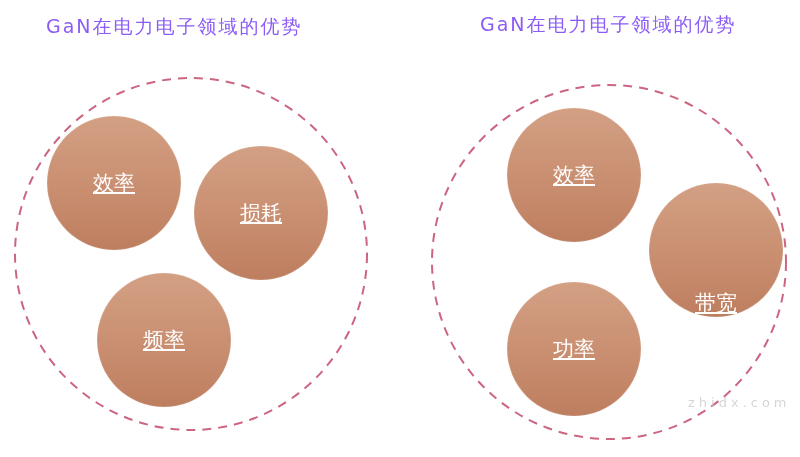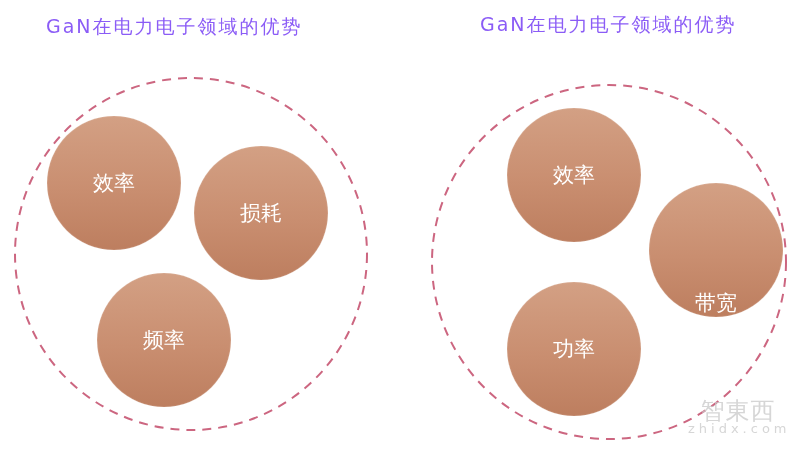--- a/index.html
+++ b/index.html
@@ -7,21 +7,21 @@
          font-family:"DejaVu Sans", "Liberation Sans", sans-serif; }
   .title { position:absolute; top:14px; font-size:19px; color:#8b5cf6;
            letter-spacing:2px; white-space:nowrap; font-weight:normal; }
   .title-left { left:46px; }
   .title-right { left:480px; top:12px; }
   svg.diagram { position:absolute; left:0; top:0; }
   .bubble { position:absolute; border-radius:50%;
             background:linear-gradient(180deg,#d3a084 0%,#c98e70 55%,#bd7e5f 100%);
             display:flex; align-items:center; justify-content:center;
             box-shadow:0 0 1px rgba(255,255,255,0.8) inset; }
-  .bubble span { color:#ffffff; font-size:21px; letter-spacing:0px; }
+  .bubble span { color:#ffffff; font-size:21px; letter-spacing:0px;text-decoration:underline; }
   .watermark { position:absolute; left:688px; top:398px; width:100px; text-align:center;
                color:rgba(200,200,200,0.75); }
   .watermark .wm-main { font-size:24px; letter-spacing:1px; line-height:26px; }
   .watermark .wm-sub { font-size:13px; letter-spacing:4px; line-height:9px; }
 </style>
 </head>
 <body>
 
 <div class="title title-left">GaN在电力电子领域的优势</div>
 <div class="title title-right">GaN在电力电子领域的优势</div>
@@ -45,15 +45,14 @@
   <span>效率</span>
 </div>
 <div class="bubble" style="left:649px; top:183px; width:134px; height:134px;align-items:flex-end;">
   <span>带宽</span>
 </div>
 <div class="bubble" style="left:507px; top:282px; width:134px; height:134px;">
   <span>功率</span>
 </div>
 
 <div class="watermark">
-  <div class="wm-main">智東西</div>
   <div class="wm-sub">zhidx.com</div>
 </div>
 
 </body></html>

